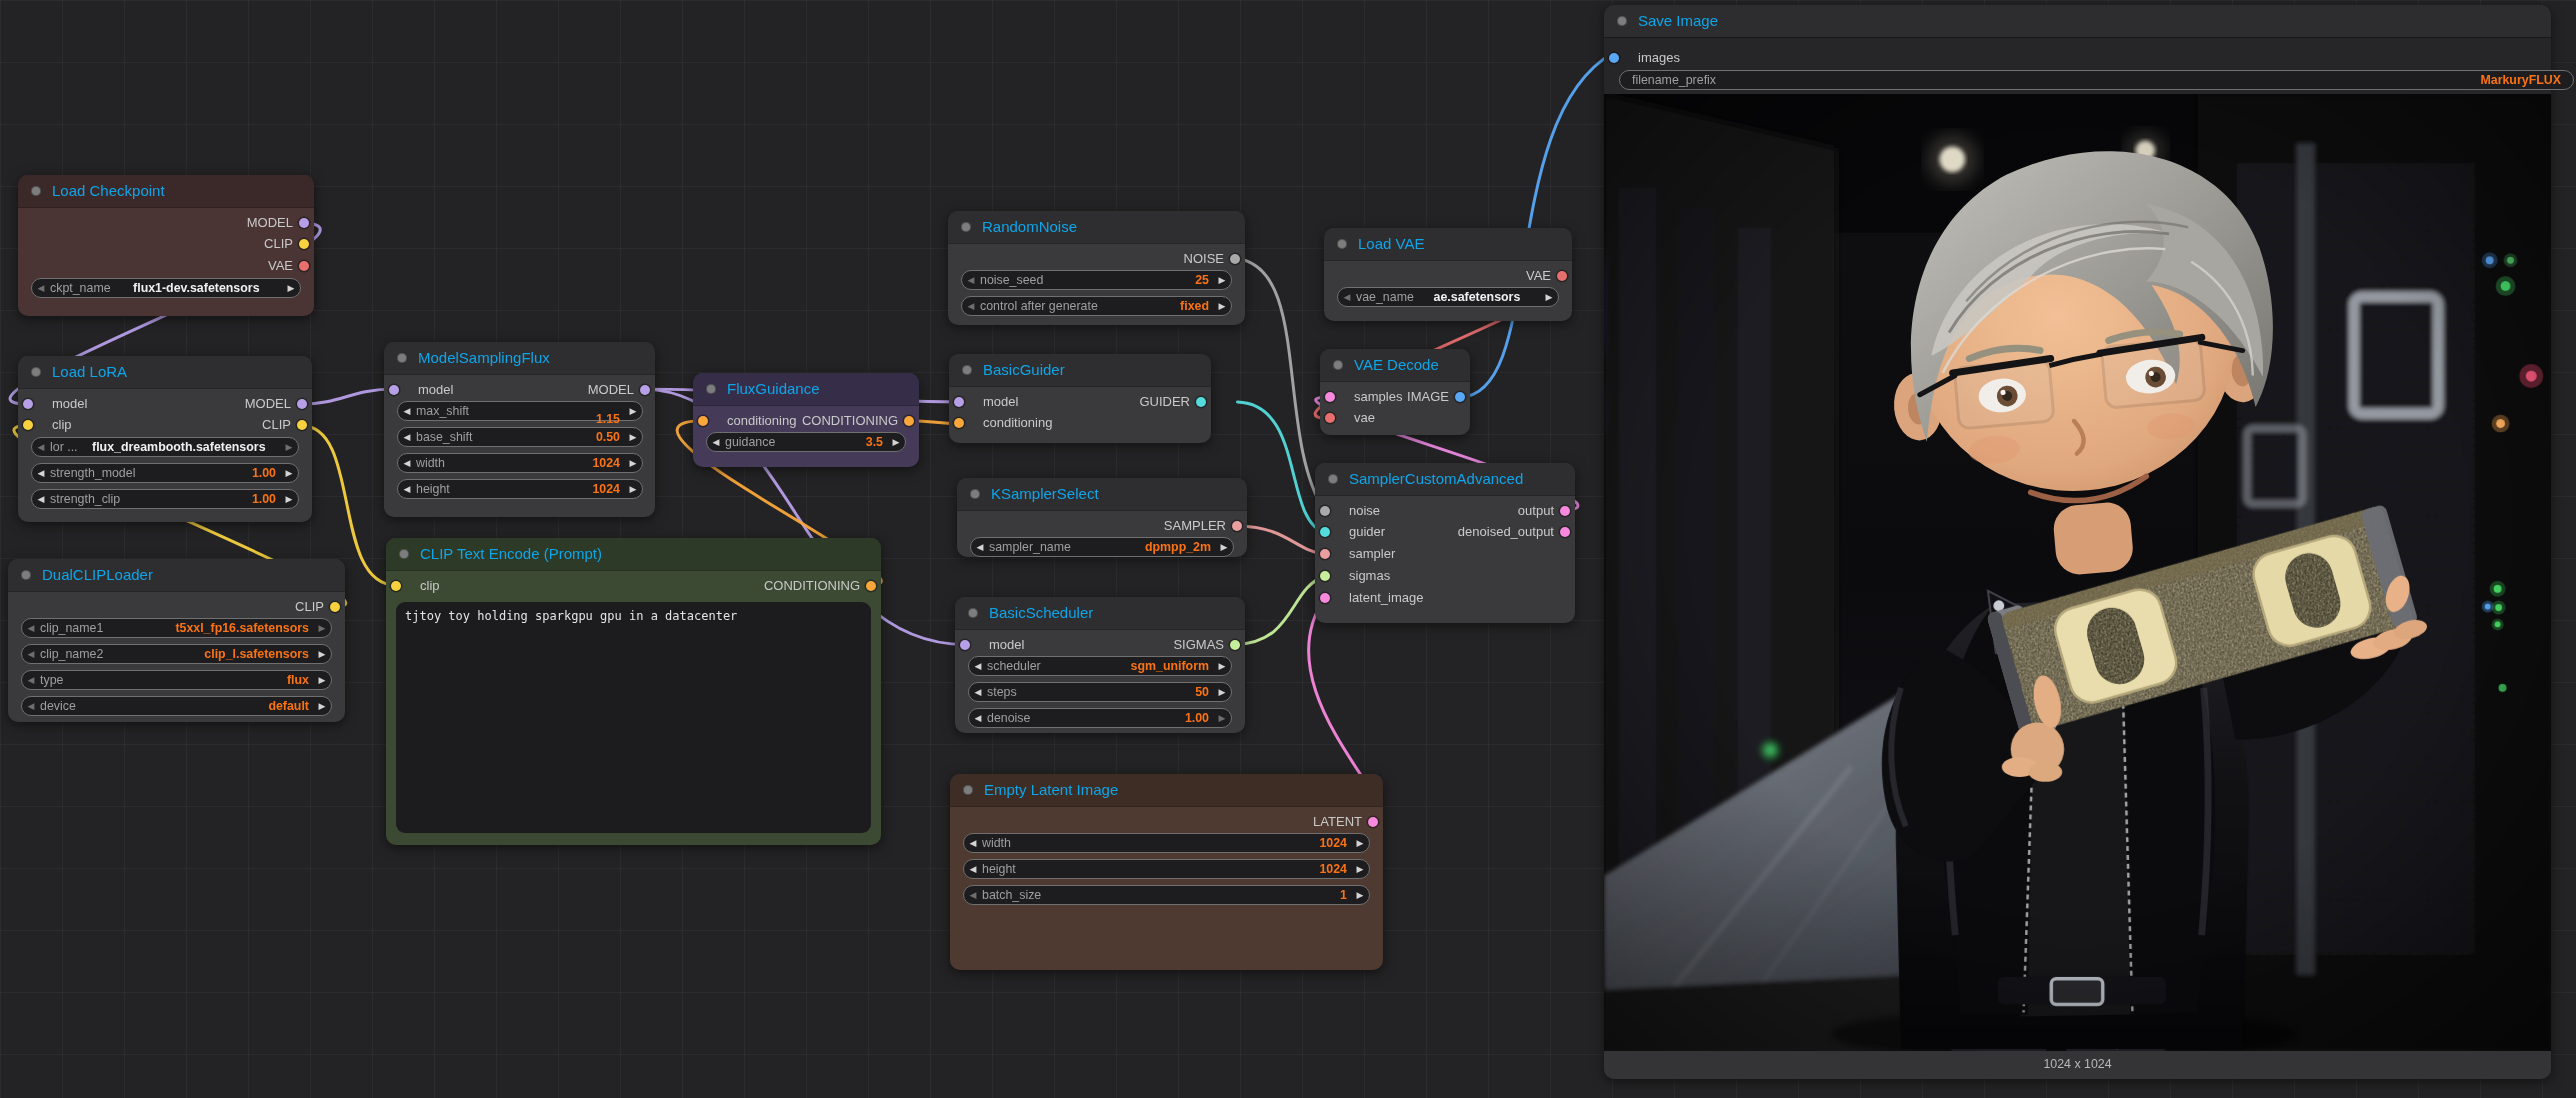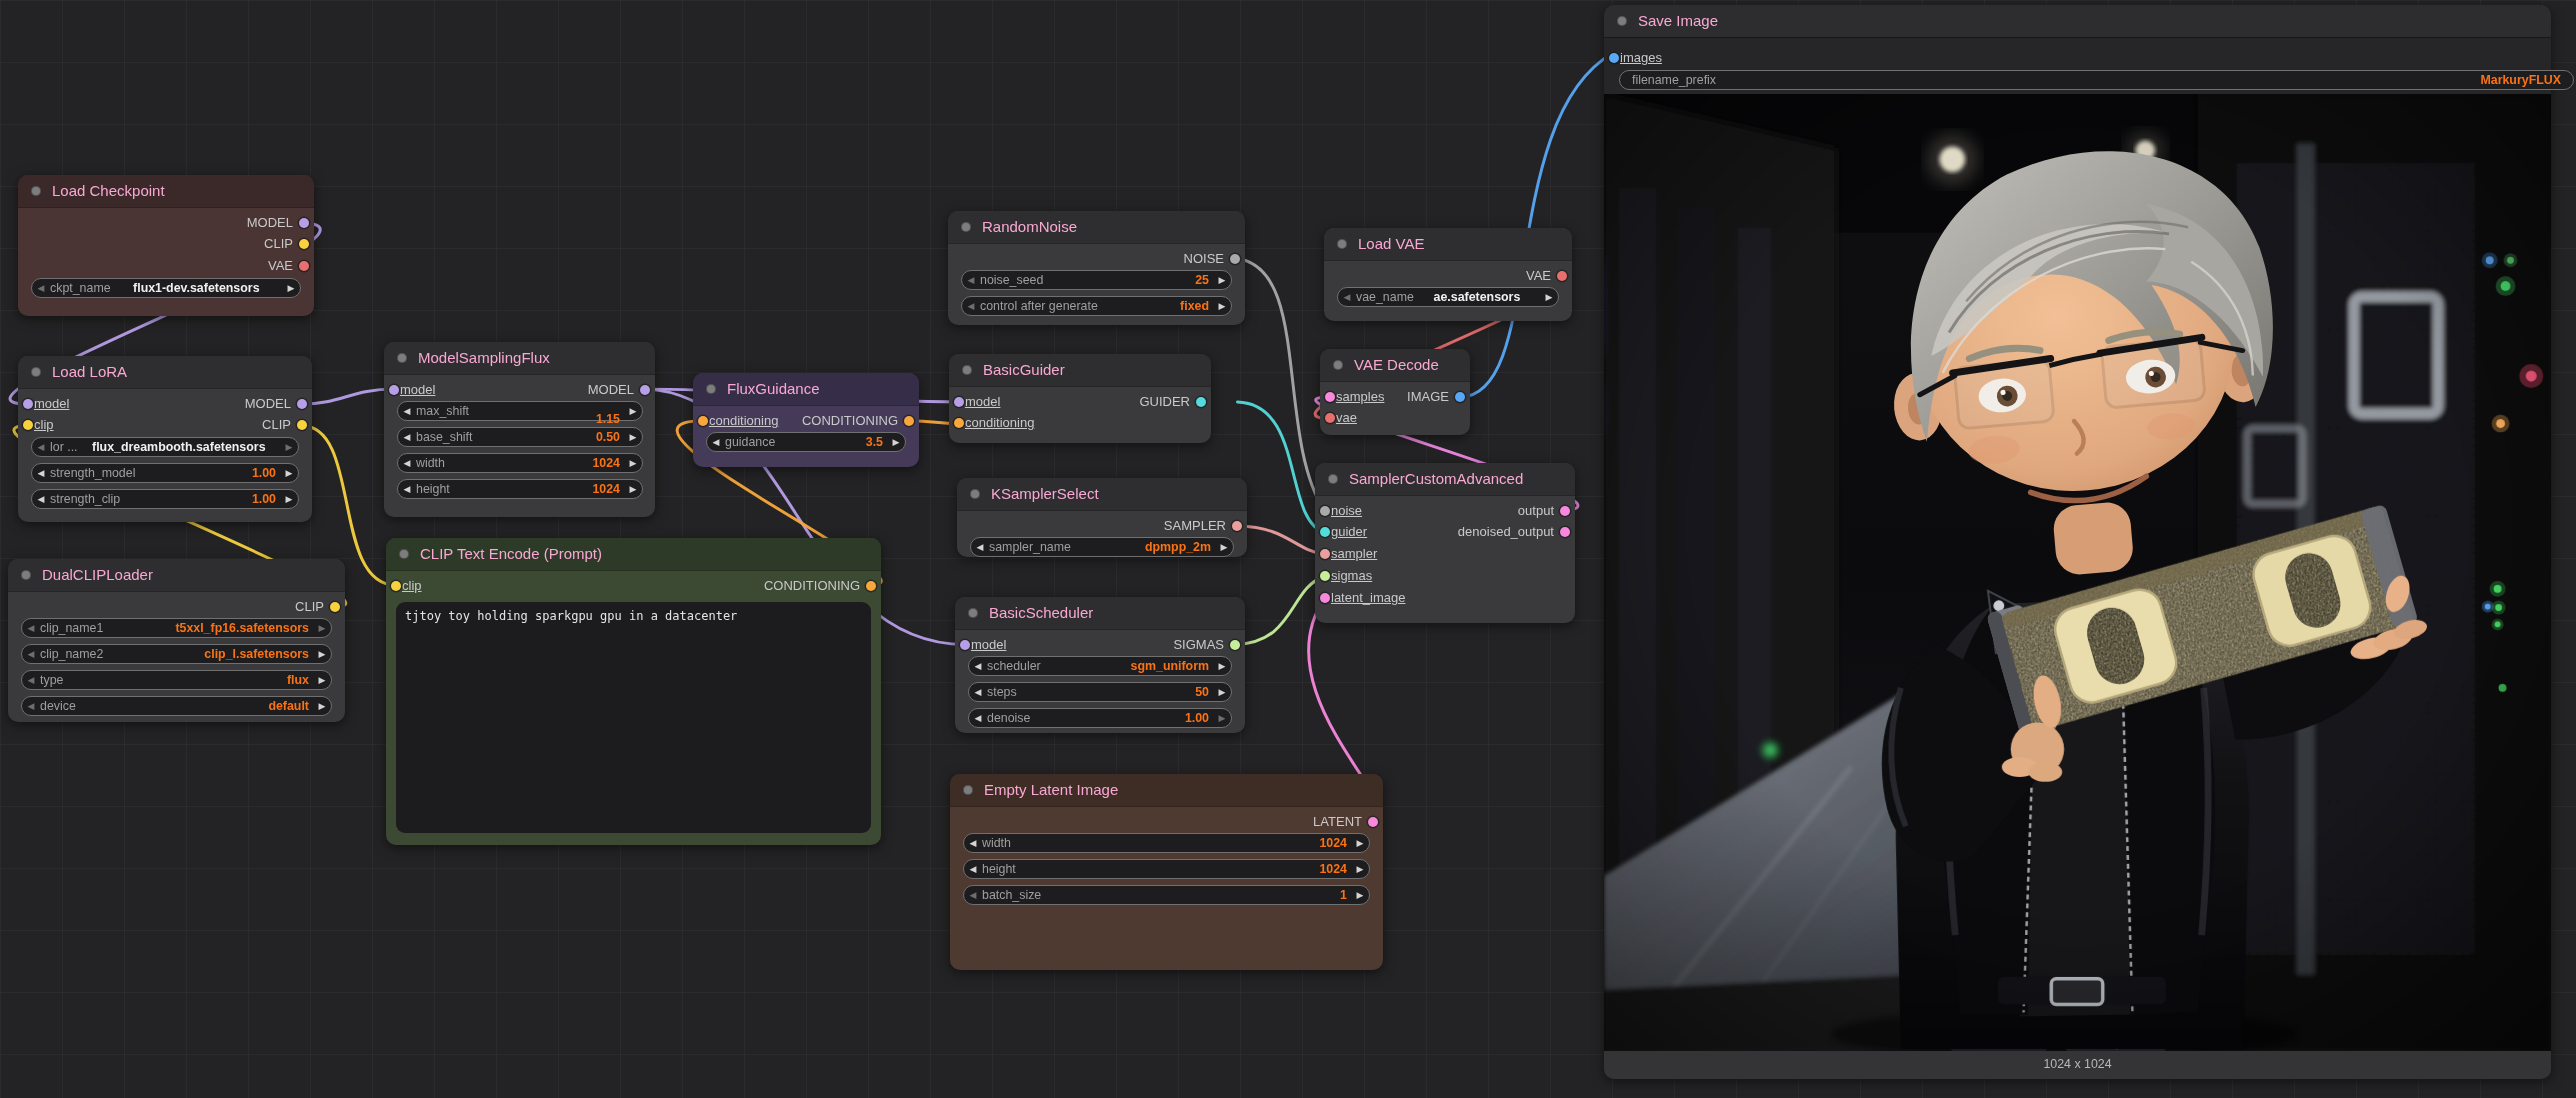--- a/index.html
+++ b/index.html
@@ -9,30 +9,30 @@
     background-image:linear-gradient(rgba(255,255,255,.035) 1px,transparent 1px),
                      linear-gradient(90deg,rgba(255,255,255,.035) 1px,transparent 1px);
     background-size:62px 62px;}
   #wires{position:absolute;left:0;top:0;z-index:1;}
   .node{position:absolute;z-index:2;border-radius:10px;background:var(--bd);
     box-shadow:0 3px 12px rgba(0,0,0,.5);color:#cdcdcd;}
   .nhead{position:absolute;left:0;top:0;right:0;height:32px;background:var(--hd);
     border-radius:10px 10px 0 0;box-shadow:0 1px 0 rgba(0,0,0,.35);}
   .ndot{position:absolute;left:13px;top:11px;width:10px;height:10px;border-radius:50%;
     background:#7d7d7d;box-shadow:inset 0 0 0 1px rgba(0,0,0,.35);}
-  .ntitle{position:absolute;left:34px;top:0;line-height:32px;font-size:15px;color:#f9a8d4;white-space:nowrap;}
+  .ntitle{position:absolute;left:34px;top:0;line-height:32px;font-size:15px;color:#0ea5e9;white-space:nowrap;}
   .t-default{--hd:#2e2e30;--bd:#3a3a3c}
   .t-red{--hd:#3b2828;--bd:#4a3434}
   .t-purple{--hd:#362d48;--bd:#453a57}
   .t-green{--hd:#2e3a28;--bd:#3d4a33}
   .t-brown{--hd:#3d2d25;--bd:#4e3a30}
   .t-dark{--hd:#2d2d2f;--bd:#262628}
   .port{position:absolute;height:18px;line-height:18px;font-size:13px;color:#c9c9c9;white-space:nowrap;}
   .pdot{position:absolute;top:4px;width:10px;height:10px;border-radius:50%;box-shadow:0 0 0 1.5px rgba(20,20,20,.55);}
-  .pin .pdot{left:5px;} .pin .plab{margin-left:16px;text-decoration:underline;}
+  .pin .pdot{left:5px;} .pin .plab{margin-left:34px;}
   .pout{text-align:right;} .pout .pdot{right:5px;} .pout .plab{margin-right:21px;}
   .plab{display:inline-block;}
   .widget{position:absolute;height:20px;background:#1d1d1f;border:1px solid #707070;
     border-radius:11px;display:flex;align-items:center;font-size:12.4px;box-sizing:border-box;}
   .warr{width:18px;text-align:center;font-size:9px;color:#d4d4d4;flex:0 0 auto;}
   .warr.dim{color:#6e6e6e;}
   .wlab{color:#9f9f9f;white-space:nowrap;}
   .wval{color:#f97316;font-weight:bold;white-space:nowrap;margin-left:auto;}
   .wmid{flex:1;text-align:center;color:#f0f0f0;font-weight:bold;white-space:nowrap;}
   .prompt{position:absolute;background:#1c1c1e;border-radius:9px;color:#e4e4e4;

